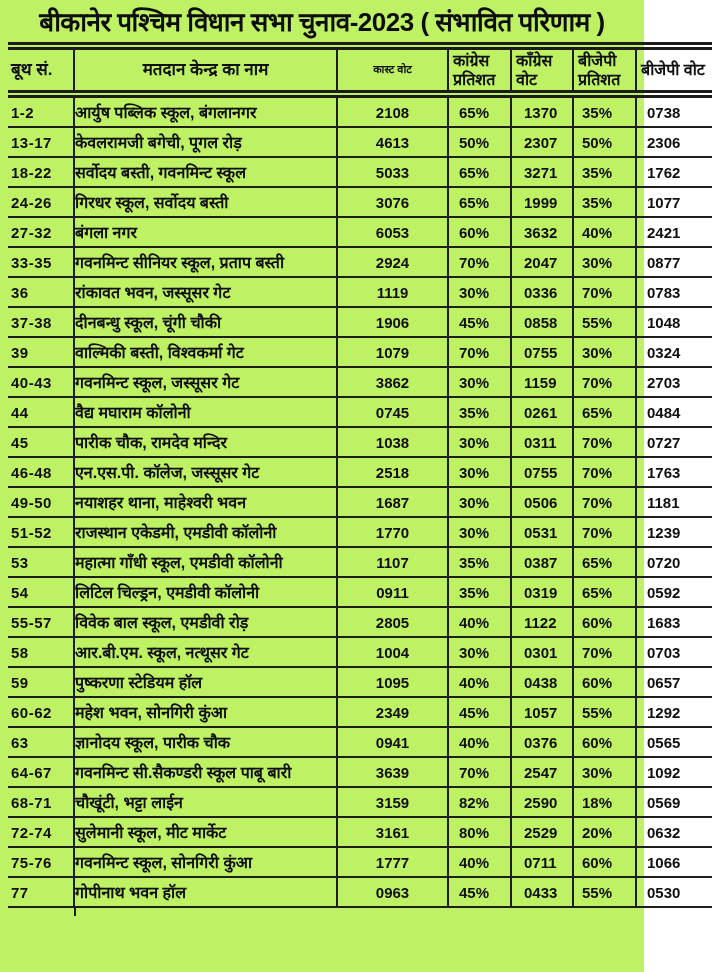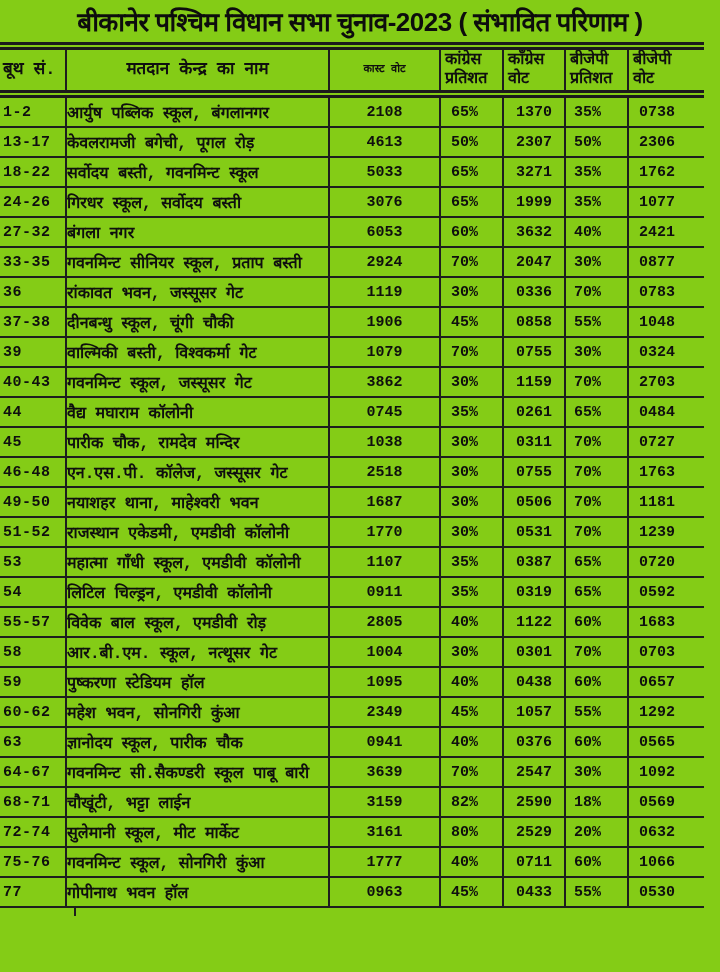--- a/index.html
+++ b/index.html
@@ -7,42 +7,42 @@
     padding: 0;
     width: 720px;
     height: 972px;
     background: #ffffff;
     overflow: hidden;
     font-family: "Liberation Sans", "DejaVu Sans", sans-serif;
     color: #101010;
     -webkit-font-smoothing: antialiased;
   }
   .page {
-    width: 720px;
+    width: 644px;
     height: 972px;
-    background: #84cc16;
+    background: #bef264;
     position: relative;
   }
   .title {
     height: 42px;
     display: flex;
     align-items: center;
     justify-content: center;
     font-size: 26px;
     font-weight: 700;
     letter-spacing: -0.5px;
     white-space: nowrap;
     color: #0d0d0d;
   }
   table.results {
     border-collapse: collapse;
     table-layout: fixed;
+    margin-left: 8px;
     width: 704px;
     border-top: 8px double #1c1c1c;
-    font-family: Liberation Mono, monospace;
   }
   col.w0 { width: 66px; }
   col.w1 { width: 263px; }
   col.w2 { width: 111px; }
   col.w3 { width: 63px; }
   col.w4 { width: 62px; }
   col.w5 { width: 63px; }
   col.w6 { width: 76px; }
   th, td {
     border-right: 2px solid #1e1e1e;

